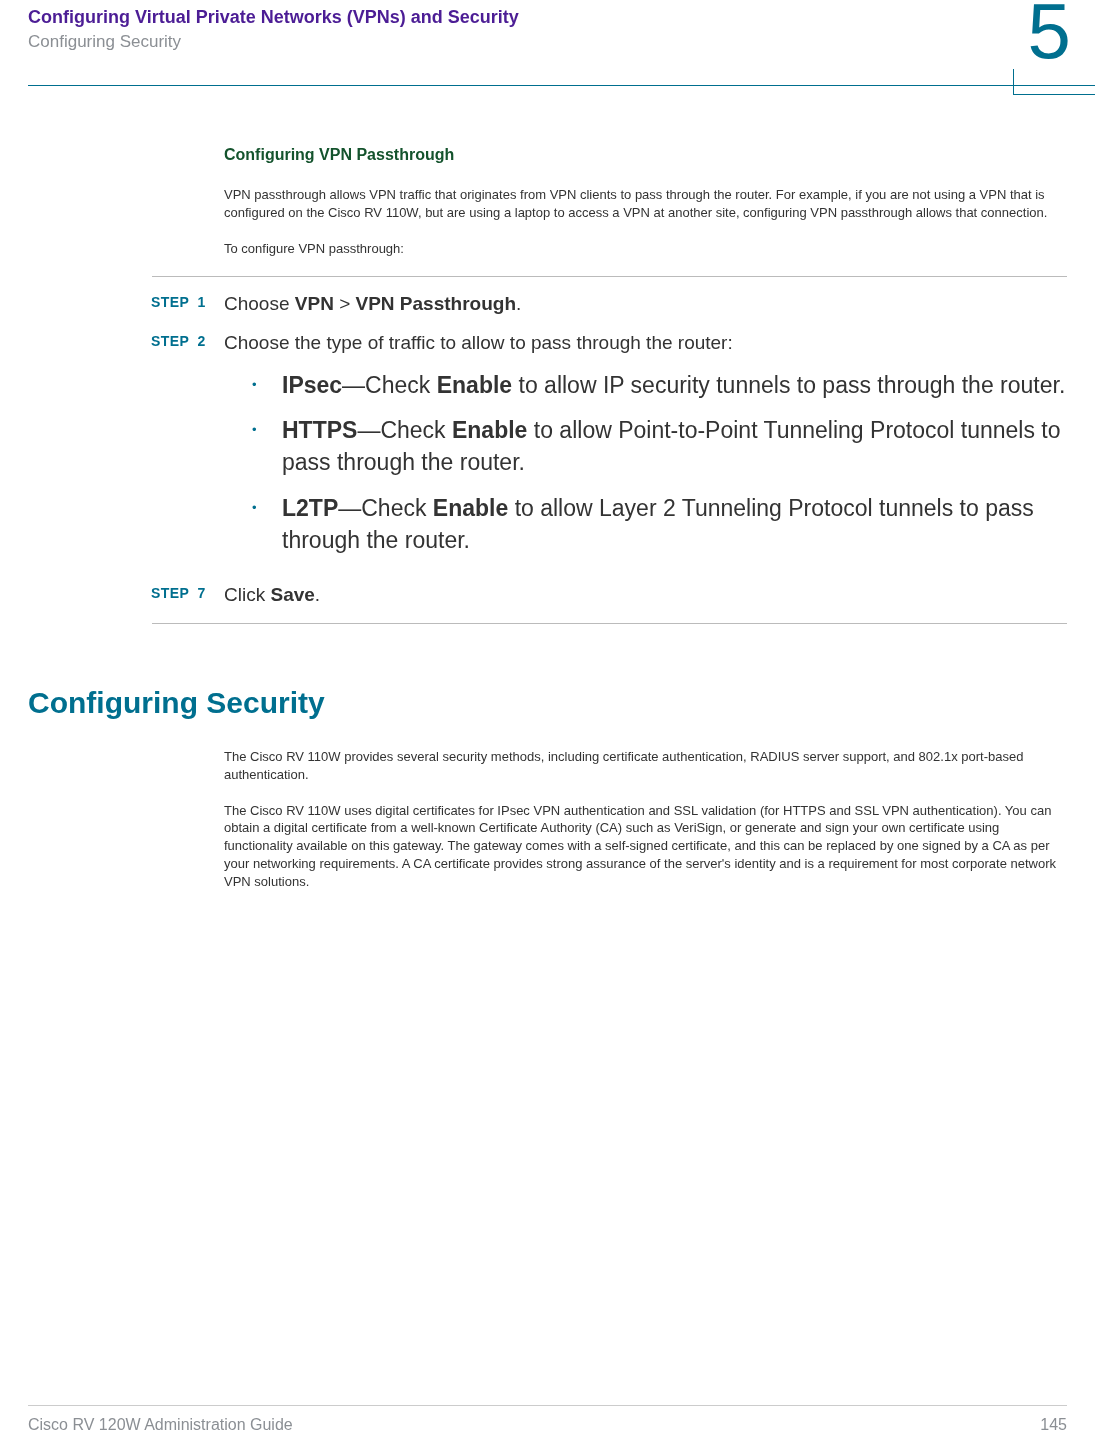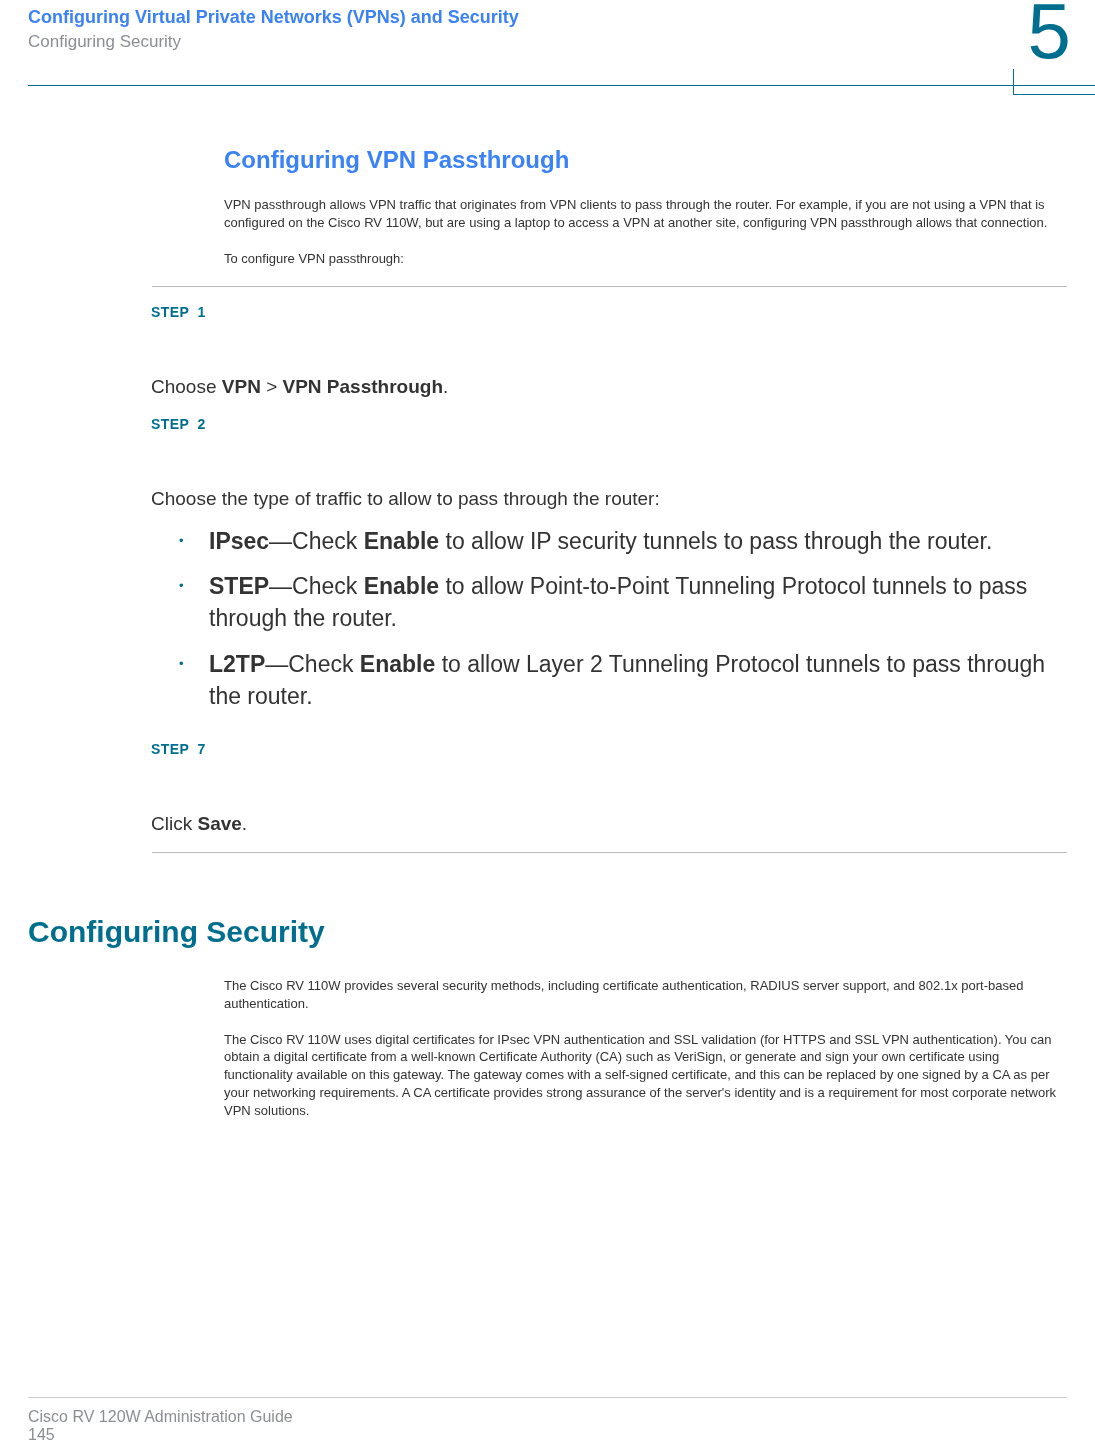--- a/index.html
+++ b/index.html
@@ -17,21 +17,21 @@
     height: 100%;
   }
 
   
   .header {
     position: relative;
     padding-top: 6px;
     padding-bottom: 20px;
   }
   .hdr-title {
-    color: #3b82f6;
+    color: #4c1d95;
     font-weight: bold;
     font-size: 18px;
     line-height: 1.3;
   }
   .hdr-sub {
     color: #8b8f94;
     font-size: 17px;
     line-height: 1.3;
     margin-top: 2px;
   }
@@ -61,23 +61,23 @@
     width: calc(100% + 28px);
   }
 
   
   .content {
     margin-left: 196px;
     margin-right: 0;
     padding-top: 40px;
   }
   .h2 {
-    color: #3b82f6;
-    font-weight: bold;
-    font-size: 24px;
+    color: #14532d;
+    font-weight: bold;
+    font-size: 16px;
     margin-bottom: 22px;
   }
   .h1 {
     color: #006f8f;
     font-weight: bold;
     font-size: 30px;
     margin-left: -196px;
     margin-top: 62px;
     margin-bottom: 28px;
   }
@@ -92,21 +92,20 @@
     border: none;
     height: 1px;
     background: #bbb;
     margin: 14px 0 14px -72px;
   }
 
   .step-row {
     display: flex;
     margin-bottom: 12px;
     margin-left: -73px;
-    flex-direction: column;
   }
   .step-label {
     flex: 0 0 73px;
     color: #006f8f;
     font-weight: bold;
     font-size: 14px;
     letter-spacing: 0.4px;
     padding-top: 3px;
     white-space: pre;
   }
@@ -134,30 +133,29 @@
     flex: 1;
     font-size: 23px;
     line-height: 1.38;
     color: #333;
   }
   .b { font-weight: bold; }
 
   
   .footer {
     position: absolute;
-    bottom: 8px;
+    bottom: 18px;
     left: 28px;
     right: 28px;
     border-top: 1px solid #ccc;
     padding-top: 10px;
     display: flex;
     justify-content: space-between;
     color: #8b8f94;
     font-size: 16px;
-    flex-direction: column;
   }
 </style>
 </head>
 <body>
 
 <div class="page">
 
   <div class="header">
     <div class="hdr-title">Configuring Virtual Private Networks (VPNs) and Security</div>
     <div class="hdr-sub">Configuring Security</div>
@@ -188,21 +186,21 @@
         <div class="bullets">
           <div class="bullet-row">
             <div class="bullet-dot">•</div>
             <div class="bullet-body">
               <span class="b">IPsec</span><span>—Check </span><span class="b">Enable</span><span> to allow IP security tunnels to pass through the router.</span>
             </div>
           </div>
           <div class="bullet-row">
             <div class="bullet-dot">•</div>
             <div class="bullet-body">
-              <span class="b">STEP</span><span>—Check </span><span class="b">Enable</span><span> to allow Point-to-Point Tunneling Protocol tunnels to pass through the router.</span>
+              <span class="b">HTTPS</span><span>—Check </span><span class="b">Enable</span><span> to allow Point-to-Point Tunneling Protocol tunnels to pass through the router.</span>
             </div>
           </div>
           <div class="bullet-row">
             <div class="bullet-dot">•</div>
             <div class="bullet-body">
               <span class="b">L2TP</span><span>—Check </span><span class="b">Enable</span><span> to allow Layer 2 Tunneling Protocol tunnels to pass through the router.</span>
             </div>
           </div>
         </div>
       </div>

